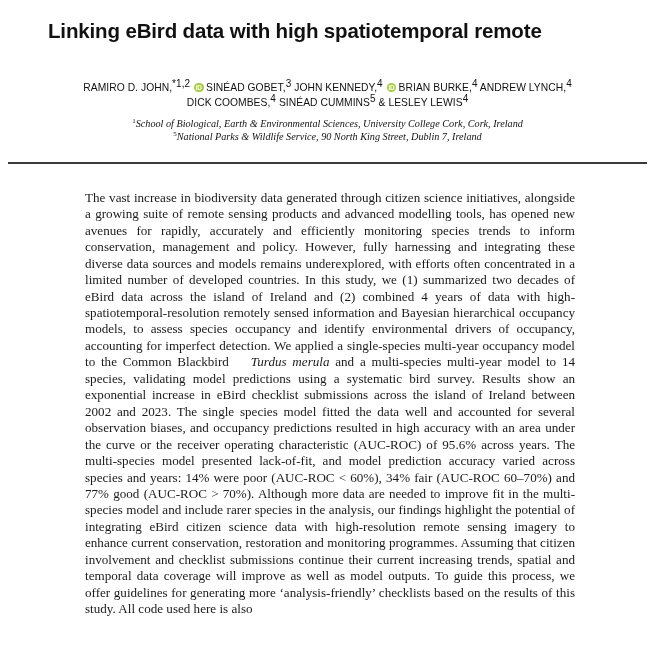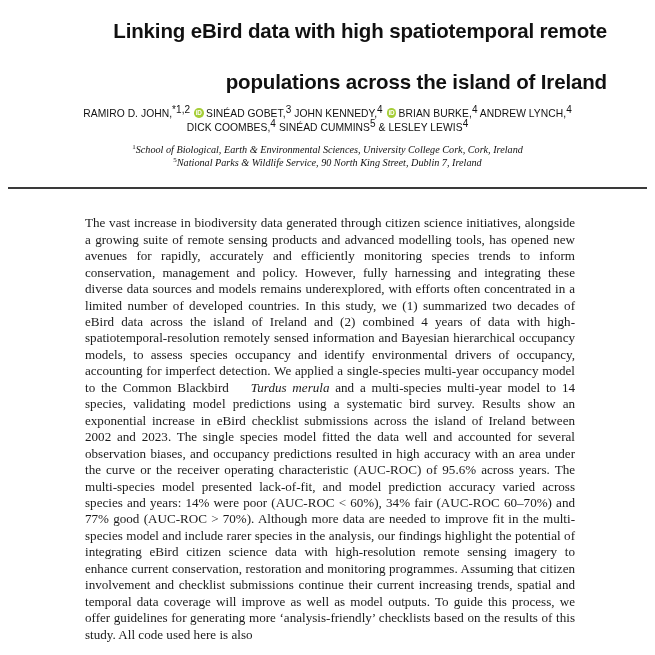--- a/index.html
+++ b/index.html
@@ -24,21 +24,21 @@
     overflow: hidden;
   }
 
   
   .title {
     font-family: "Liberation Sans", sans-serif;
     font-weight: bold;
     font-size: 20.5px;
     line-height: 25.5px;
     letter-spacing: -0.15px;
-    text-align: right;
+    text-align: left;
     margin: 0;
     padding: 18px 48px 0 48px;
     color: #111111;
   }
 
   
   .authors {
     font-family: "Liberation Sans", sans-serif;
     font-size: 10.3px;
     line-height: 14.5px;
@@ -122,21 +122,20 @@
   .abstract i { font-style: italic; margin-left: 16px; }
 </style>
 </head>
 <body>
 
 <div class="page">
 
   <h1 class="title">
     <span>Linking eBird data with high spatiotemporal remote</span><br>
     <br>
-    <span>populations across the island of Ireland</span>
   </h1>
 
   <div class="authors">
     <span>RAMIRO D. JOHN,</span><sup>*1,2</sup>
     <span class="orcid"></span><span>SINÉAD GOBET,</span><sup>3</sup>
     <span>JOHN KENNEDY,</span><sup>4</sup>
     <span class="orcid"></span><span>BRIAN BURKE,</span><sup>4</sup>
     <span>ANDREW LYNCH,</span><sup>4</sup><br>
     <span>DICK COOMBES,</span><sup>4</sup>
     <span>SINÉAD CUMMINS</span><sup>5</sup>

